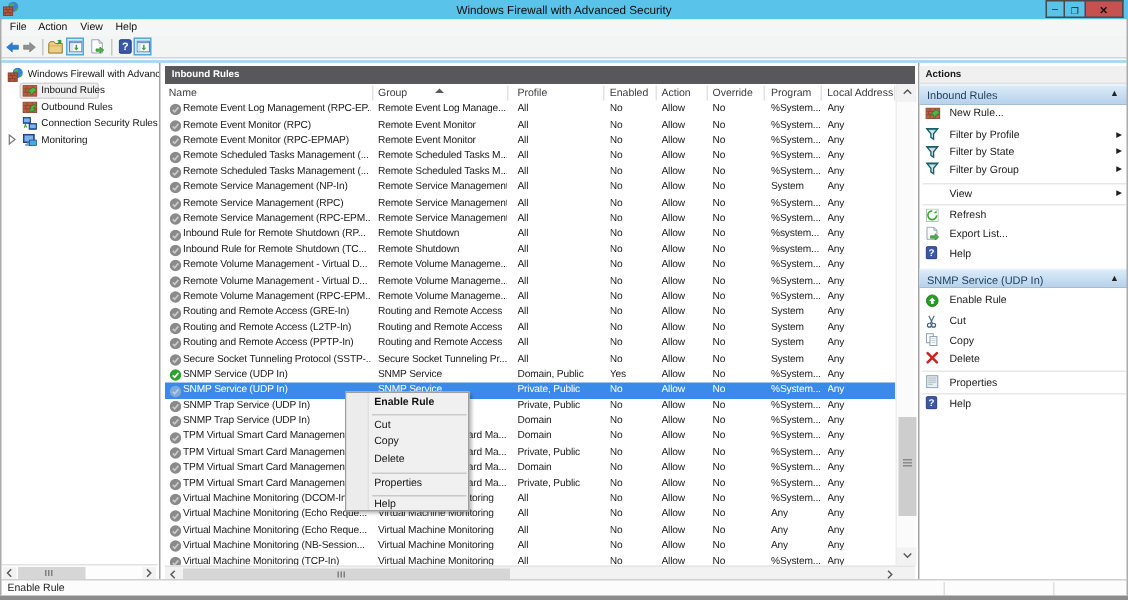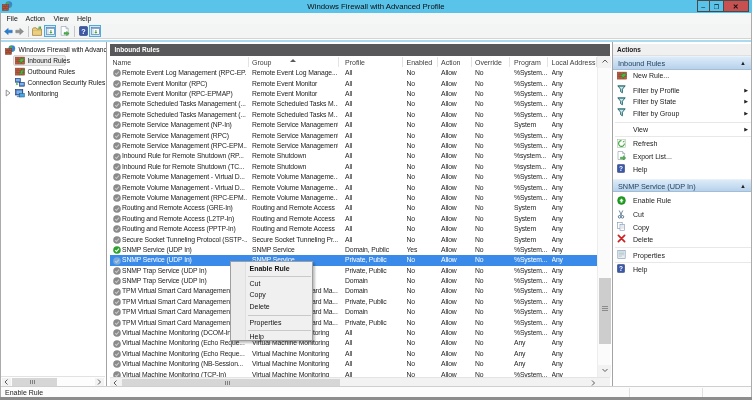--- a/index.html
+++ b/index.html
@@ -86,21 +86,21 @@
 <div class="abs" id="titlebar"></div>
 <div class="abs" id="ticon">
     <svg width="11" height="10" viewBox="0 0 11 10">
       <circle cx="6.8" cy="3.6" r="3.4" fill="#3d7fd6"></circle>
       <path d="M4.6 1.6 a2.6 2.6 0 0 1 2.4 -0.4 l0.4 1.4 -1.6 1 -1.6 -0.6 Z" fill="#45b439"></path>
       <path d="M8.9 4.4 l0.9 -0.7 a3.4 3.4 0 0 1 -1 2.6 l-0.7 -0.7 Z" fill="#45b439"></path>
       <rect x="0.3" y="3.6" width="6.2" height="5.8" fill="#b4593e" stroke="#7a3424" stroke-width="0.5"></rect>
       <path d="M0.5 5.5 h5.8 M0.5 7.4 h5.8 M2.2 3.8 v1.6 M4.4 3.8 v1.6 M3.3 5.6 v1.7 M1.6 7.5 v1.6 M4.8 7.5 v1.6" stroke="#7d3a28" stroke-width="0.5"></path>
     </svg>
   </div>
-<div class="abs" id="title">Windows Firewall with Advanced Profile</div>
+<div class="abs" id="title">Windows Firewall with Advanced Security</div>
 <div class="abs wbtn" id="bmin">
     <span class="glyph">–</span>
   </div>
 <div class="abs wbtn" id="bmax">
     <span class="glyph" style="font-size:6px;">❐</span>
   </div>
 <div class="abs wbtn" id="bclose">
     <span class="glyph" style="font-weight:bold;">✕</span>
   </div>
 

